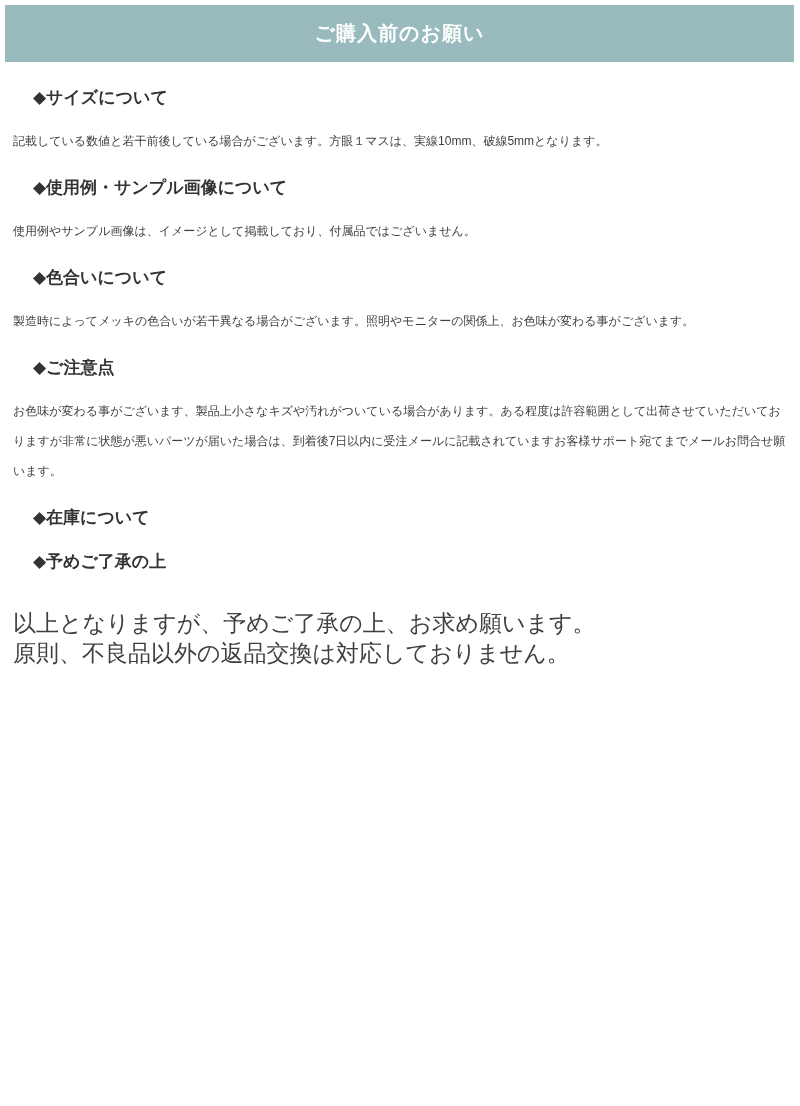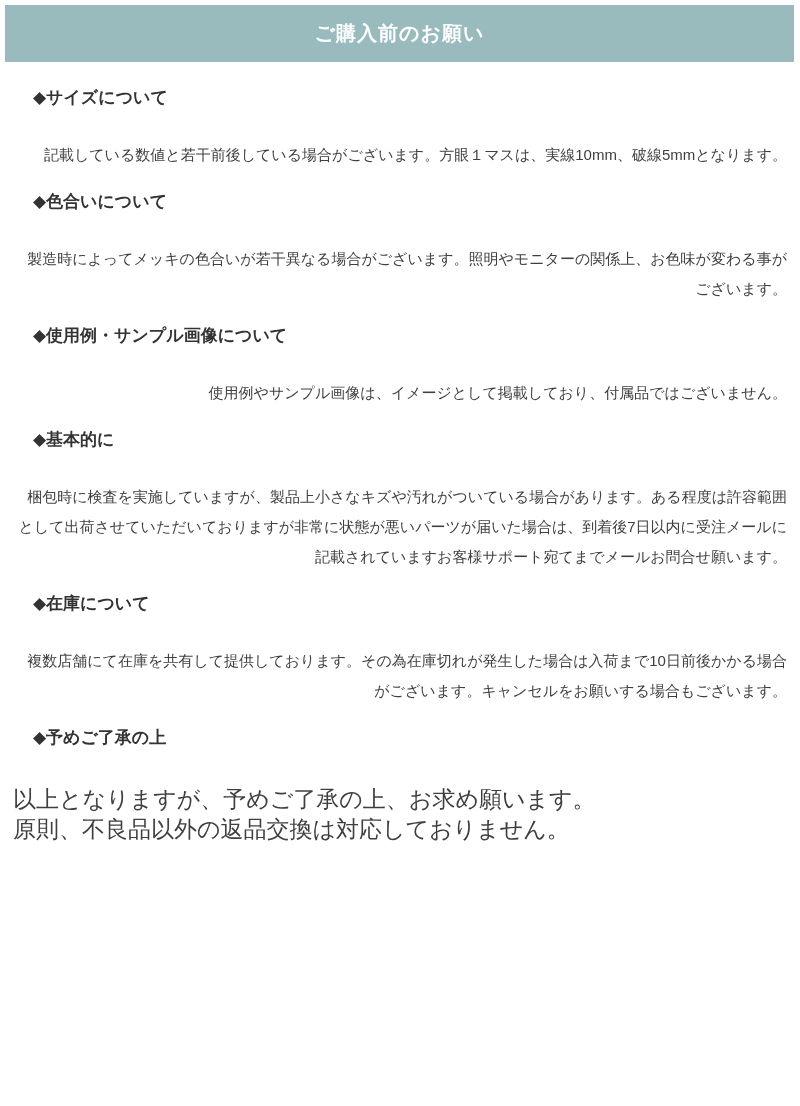--- a/index.html
+++ b/index.html
@@ -37,25 +37,24 @@
     margin: 20px 13px 0 33px;
     font-size: 17px;
     line-height: 24px;
     font-weight: bold;
     color: #333333;
   }
   .section.first h2 {
     margin-top: 24px;
   }
   .section .body {
-    margin: 30px 13px 0 13px;
+    margin: 16px 13px 0 13px;
     color: #3f3f3f;
-    font-size: 15px;
+    font-size: 12px;
     line-height: 30px;
-    text-align: right;
   }
   .section .body p {
     margin: 0;
   }
   .closing {
     margin: 34px 13px 0 13px;
     color: #3f3f3f;
     font-size: 23px;
     line-height: 30px;
   }
@@ -73,45 +72,42 @@
   </header>
 
   <section class="section first">
     <h2>◆サイズについて</h2>
     <div class="body">
       <p>記載している数値と若干前後している場合がございます。方眼１マスは、実線10mm、破線5mmとなります。</p>
     </div>
   </section>
 
   <section class="section">
+    <h2>◆使用例・サンプル画像について</h2>
+    <div class="body">
+      <p>使用例やサンプル画像は、イメージとして掲載しており、付属品ではございません。</p>
+    </div>
+  </section>
+
+  <section class="section">
     <h2>◆色合いについて</h2>
     <div class="body">
       <p>製造時によってメッキの色合いが若干異なる場合がございます。照明やモニターの関係上、お色味が変わる事がございます。</p>
     </div>
   </section>
 
   <section class="section">
-    <h2>◆使用例・サンプル画像について</h2>
+    <h2>◆ご注意点</h2>
     <div class="body">
-      <p>使用例やサンプル画像は、イメージとして掲載しており、付属品ではございません。</p>
-    </div>
-  </section>
-
-  <section class="section">
-    <h2>◆基本的に</h2>
-    <div class="body">
-      <p>梱包時に検査を実施していますが、製品上小さなキズや汚れがついている場合があります。ある程度は許容範囲として出荷させていただいておりますが非常に状態が悪いパーツが届いた場合は、到着後7日以内に受注メールに記載されていますお客様サポート宛てまでメールお問合せ願います。</p>
+      <p>お色味が変わる事がございます、製品上小さなキズや汚れがついている場合があります。ある程度は許容範囲として出荷させていただいておりますが非常に状態が悪いパーツが届いた場合は、到着後7日以内に受注メールに記載されていますお客様サポート宛てまでメールお問合せ願います。</p>
     </div>
   </section>
 
   <section class="section">
     <h2>◆在庫について</h2>
-    <div class="body">
-      <p>複数店舗にて在庫を共有して提供しております。その為在庫切れが発生した場合は入荷まで10日前後かかる場合がございます。キャンセルをお願いする場合もございます。</p>
-    </div>
   </section>
 
   <section class="section">
     <h2>◆予めご了承の上</h2>
   </section>
 
   <footer class="closing">
     <p>以上となりますが、予めご了承の上、お求め願います。</p>
     <p>原則、不良品以外の返品交換は対応しておりません。</p>
   </footer>

